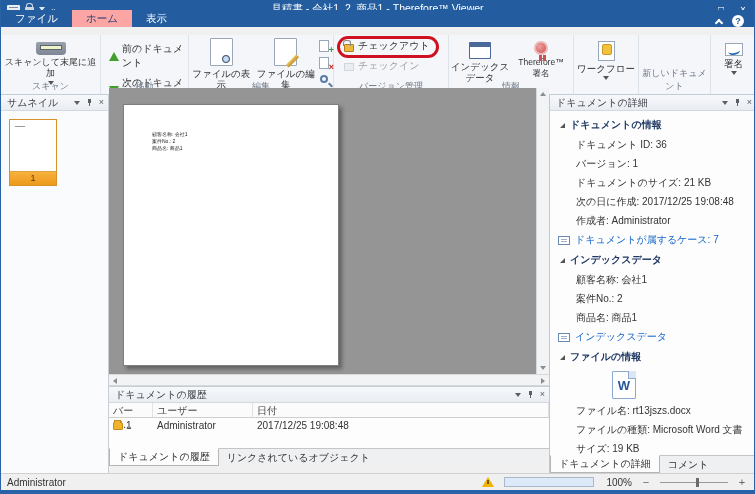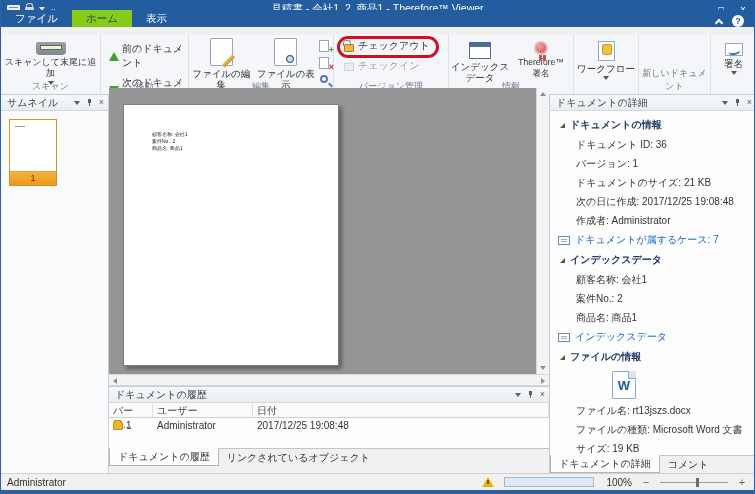--- a/index.html
+++ b/index.html
@@ -17,21 +17,21 @@
   .qat-lock::before { content:""; position:absolute; top:-4px; left:1px; width:5px; height:4px; border:1px solid #cfd6df; border-bottom:none; border-radius:3px 3px 0 0; }
   .dd-white { width:0; height:0; border-left:3px solid transparent; border-right:3px solid transparent; border-top:4px solid #dfe6ef; }
   .qat-custom { color:#dfe6ef; font-size:8px; line-height:8px; }
   .tb-title { position:absolute; left:0; right:0; text-align:center; color:#fff; font-size:10.5px; pointer-events:none; }
   .wincontrols { margin-left:auto; display:flex; }
   .winbtn { width:22px; height:16px; color:#fff; font-size:10px; display:flex; align-items:center; justify-content:center; }
 
   
   .tabrow { position:absolute; left:0; top:10px; width:100%; height:17px; background:#235d9f; display:flex; align-items:flex-end; }
   .rtab { padding:2px 14px 2px; color:#fff; font-size:10.5px; height:17px; display:flex; align-items:center; }
-  .rtab.active { background:#84cc16; color:#1f3c6e; }
+  .rtab.active { background:#fca5a5; color:#1f3c6e; }
   .tabrow-right { margin-left:auto; display:flex; align-items:center; gap:10px; padding-right:10px; }
   .chev-up { width:6px; height:6px; border-left:2px solid #fff; border-top:2px solid #fff; transform:rotate(45deg); margin-top:3px; }
   .help-circle { width:12px; height:12px; border-radius:50%; background:#fff; color:#235d9f; font-weight:bold; font-size:9px; display:flex; align-items:center; justify-content:center; }
 
   
   .ribbon { position:absolute; left:0; top:35px; width:100%; height:60px; background:#f4f6f9; border-bottom:1px solid #c3cdd8; display:flex; }
   .rgroup { position:relative; height:100%; border-right:1px solid #dde3ea; flex:none; }
   .rgroup-label { position:absolute; bottom:1px; left:0; width:100%; text-align:center; color:#6a7685; font-size:9px; }
   .bigbtn { display:flex; flex-direction:column; align-items:center; padding-top:3px; color:#333; font-size:9.5px; text-align:center; }
   .bigbtn .lbl { white-space:pre-line; line-height:11px; margin-top:2px; }
@@ -197,29 +197,29 @@
           <span>次のドキュメント</span>
         </div>
       </div>
       <div class="rgroup-label">移動</div>
     </div>
 
     <div class="rgroup" style="width:145px;">
       <div class="edit-wrap">
         <div class="bigbtn" style="width:65px;">
           <span class="pageicon">
+              <span class="glasses"></span>
+            </span>
+          <span class="lbl">ファイルの表示</span>
+        </div>
+        <div class="bigbtn" style="width:65px;">
+          <span class="pageicon">
               <span class="pencil"></span>
             </span>
           <span class="lbl">ファイルの編集</span>
-        </div>
-        <div class="bigbtn" style="width:65px;">
-          <span class="pageicon">
-              <span class="glasses"></span>
-            </span>
-          <span class="lbl">ファイルの表示</span>
         </div>
         <div class="smallcol">
           <span class="sicon">
               <span class="spage"></span>
               <span class="badge green">+</span>
             </span>
           <span class="sicon">
               <span class="spage"></span>
               <span class="badge red">×</span>
             </span>

